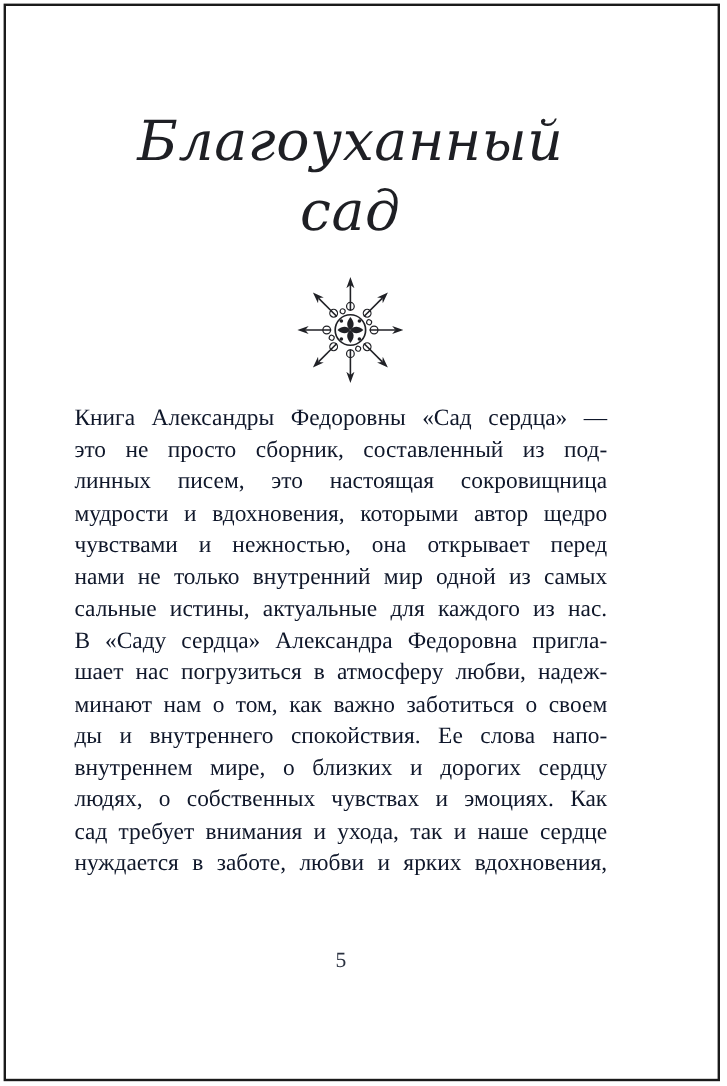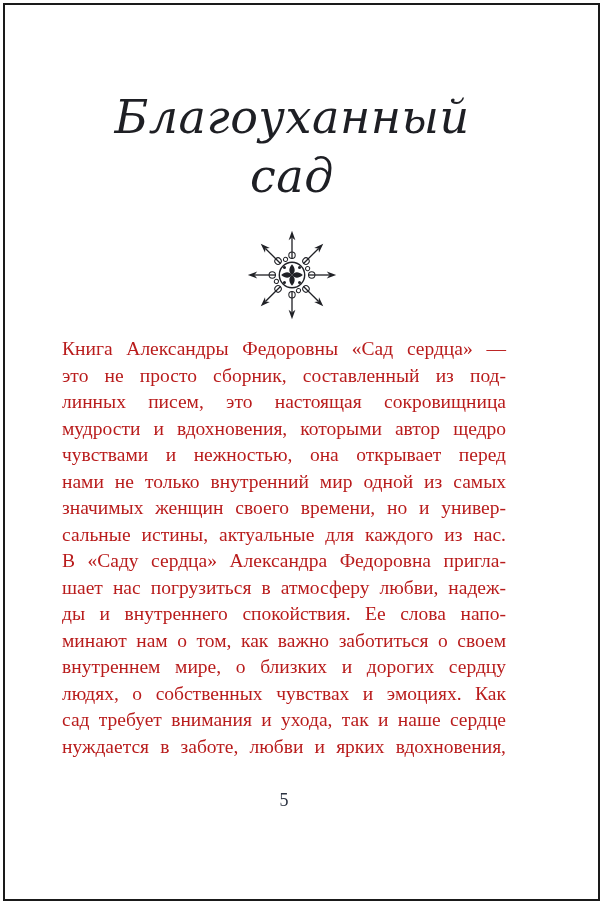--- a/index.html
+++ b/index.html
@@ -37,21 +37,21 @@
     position: absolute;
     left: 62px; top: 228px; width: 460px;
     text-align: center;
   }
   .ornament-wrap svg { display: inline-block; }
   .bodytext {
     position: absolute;
     left: 62px; top: 336px; width: 444px;
     font-family: "Liberation Serif", serif;
     font-size: 19.5px;
-    color: #b91c1c;
+    color: #0f172a;
   }
   .bodytext .line {
     line-height: 26.5px;
     text-align: justify;
     text-align-last: justify;
   }
   .pagenum {
     position: absolute;
     left: 62px; top: 790px; width: 444px;
     text-align: center;
@@ -134,26 +134,25 @@
     </svg>
   </div>
 
   <div class="bodytext">
     <div class="line">Книга Александры Федоровны «Сад сердца» —</div>
     <div class="line">это не просто сборник, составленный из под-</div>
     <div class="line">линных писем, это настоящая сокровищница</div>
     <div class="line">мудрости и вдохновения, которыми автор щедро</div>
     <div class="line">чувствами и нежностью, она открывает перед</div>
     <div class="line">нами не только внутренний мир одной из самых</div>
-    <div class="line">значимых женщин своего времени, но и универ-</div>
     <div class="line">сальные истины, актуальные для каждого из нас.</div>
     <div class="line">В «Саду сердца» Александра Федоровна пригла-</div>
     <div class="line">шает нас погрузиться в атмосферу любви, надеж-</div>
+    <div class="line">минают нам о том, как важно заботиться о своем</div>
     <div class="line">ды и внутреннего спокойствия. Ее слова напо-</div>
-    <div class="line">минают нам о том, как важно заботиться о своем</div>
     <div class="line">внутреннем мире, о близких и дорогих сердцу</div>
     <div class="line">людях, о собственных чувствах и эмоциях. Как</div>
     <div class="line">сад требует внимания и ухода, так и наше сердце</div>
     <div class="line">нуждается в заботе, любви и ярких вдохновения,</div>
   </div>
 
   <div class="pagenum">5</div>
 
 </div>
 

